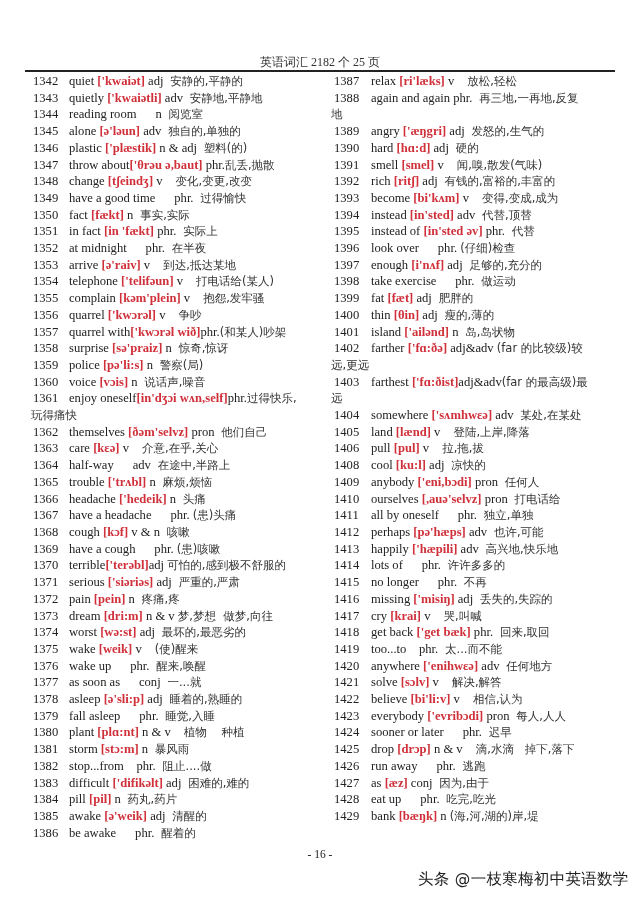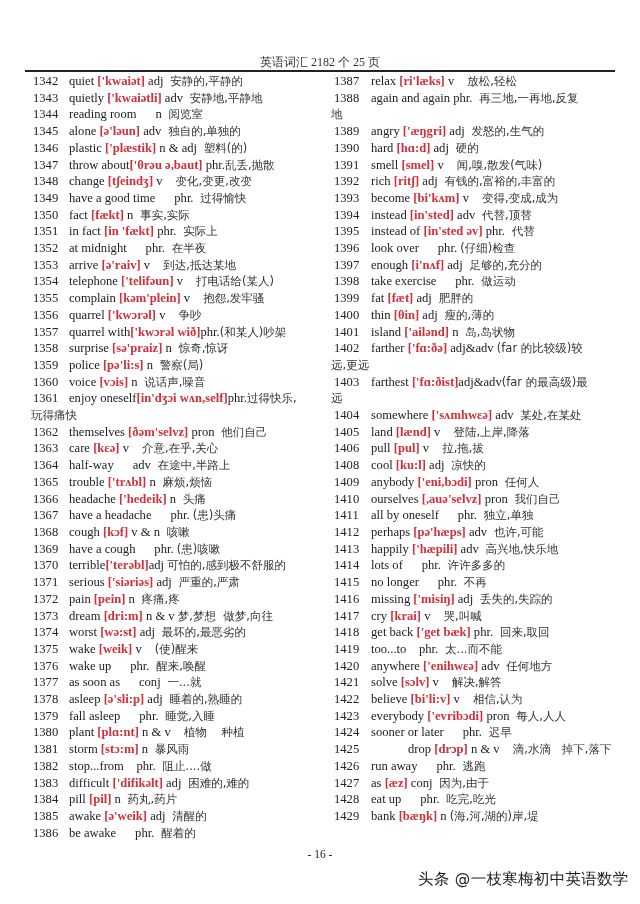--- a/index.html
+++ b/index.html
@@ -231,21 +231,21 @@
       <div class="entry">
     <span class="num">1406</span><span class="word" style="white-space: pre;">pull </span><span class="phon">[pul]</span><span class="pos" style="white-space: pre;"> v   </span><span class="zh" style="white-space: pre;"> 拉,拖,拔</span>
   </div>
       <div class="entry">
     <span class="num">1408</span><span class="word" style="white-space: pre;">cool </span><span class="phon">[ku:l]</span><span class="pos" style="white-space: pre;"> adj </span><span class="zh" style="white-space: pre;"> 凉快的</span>
   </div>
       <div class="entry">
     <span class="num">1409</span><span class="word" style="white-space: pre;">anybody </span><span class="phon">['eni,bɔdi]</span><span class="pos" style="white-space: pre;"> pron </span><span class="zh" style="white-space: pre;"> 任何人</span>
   </div>
       <div class="entry">
-    <span class="num">1410</span><span class="word" style="white-space: pre;">ourselves </span><span class="phon">[,auə'selvz]</span><span class="pos" style="white-space: pre;"> pron </span><span class="zh" style="white-space: pre;"> 我们自己</span>
+    <span class="num">1410</span><span class="word" style="white-space: pre;">ourselves </span><span class="phon">[,auə'selvz]</span><span class="pos" style="white-space: pre;"> pron </span><span class="zh" style="white-space: pre;"> 打电话给</span>
   </div>
       <div class="entry">
     <span class="num">1411</span><span class="word" style="white-space: pre;">all by oneself</span><span class="pos" style="white-space: pre;">      phr. </span><span class="zh" style="white-space: pre;"> 独立,单独</span>
   </div>
       <div class="entry">
     <span class="num">1412</span><span class="word" style="white-space: pre;">perhaps </span><span class="phon">[pə'hæps]</span><span class="pos" style="white-space: pre;"> adv </span><span class="zh" style="white-space: pre;"> 也许,可能</span>
   </div>
       <div class="entry">
     <span class="num">1413</span><span class="word" style="white-space: pre;">happily </span><span class="phon">['hæpili]</span><span class="pos" style="white-space: pre;"> adv </span><span class="zh" style="white-space: pre;"> 高兴地,快乐地</span>
   </div>
@@ -276,21 +276,21 @@
       <div class="entry">
     <span class="num">1422</span><span class="word" style="white-space: pre;">believe </span><span class="phon">[bi'li:v]</span><span class="pos" style="white-space: pre;"> v   </span><span class="zh" style="white-space: pre;"> 相信,认为</span>
   </div>
       <div class="entry">
     <span class="num">1423</span><span class="word" style="white-space: pre;">everybody </span><span class="phon">['evribɔdi]</span><span class="pos" style="white-space: pre;"> pron </span><span class="zh" style="white-space: pre;"> 每人,人人</span>
   </div>
       <div class="entry">
     <span class="num">1424</span><span class="word" style="white-space: pre;">sooner or later</span><span class="pos" style="white-space: pre;">      phr. </span><span class="zh" style="white-space: pre;"> 迟早</span>
   </div>
       <div class="entry">
-    <span class="num">1425</span><span class="word" style="white-space: pre; margin-left: 37px;">drop </span><span class="phon">[drɔp]</span><span class="pos" style="white-space: pre;"> n &amp; v   </span><span class="zh" style="white-space: pre;"> 滴,水滴   掉下,落下</span>
+    <span class="num">1425</span><span class="word" style="white-space: pre;">drop </span><span class="phon">[drɔp]</span><span class="pos" style="white-space: pre;"> n &amp; v   </span><span class="zh" style="white-space: pre;"> 滴,水滴   掉下,落下</span>
   </div>
       <div class="entry">
     <span class="num">1426</span><span class="word" style="white-space: pre;">run away</span><span class="pos" style="white-space: pre;">      phr. </span><span class="zh" style="white-space: pre;"> 逃跑</span>
   </div>
       <div class="entry">
     <span class="num">1427</span><span class="word" style="white-space: pre;">as </span><span class="phon">[æz]</span><span class="pos" style="white-space: pre;"> conj </span><span class="zh" style="white-space: pre;"> 因为,由于</span>
   </div>
       <div class="entry">
     <span class="num">1428</span><span class="word" style="white-space: pre;">eat up</span><span class="pos" style="white-space: pre;">      phr. </span><span class="zh" style="white-space: pre;"> 吃完,吃光</span>
   </div>

